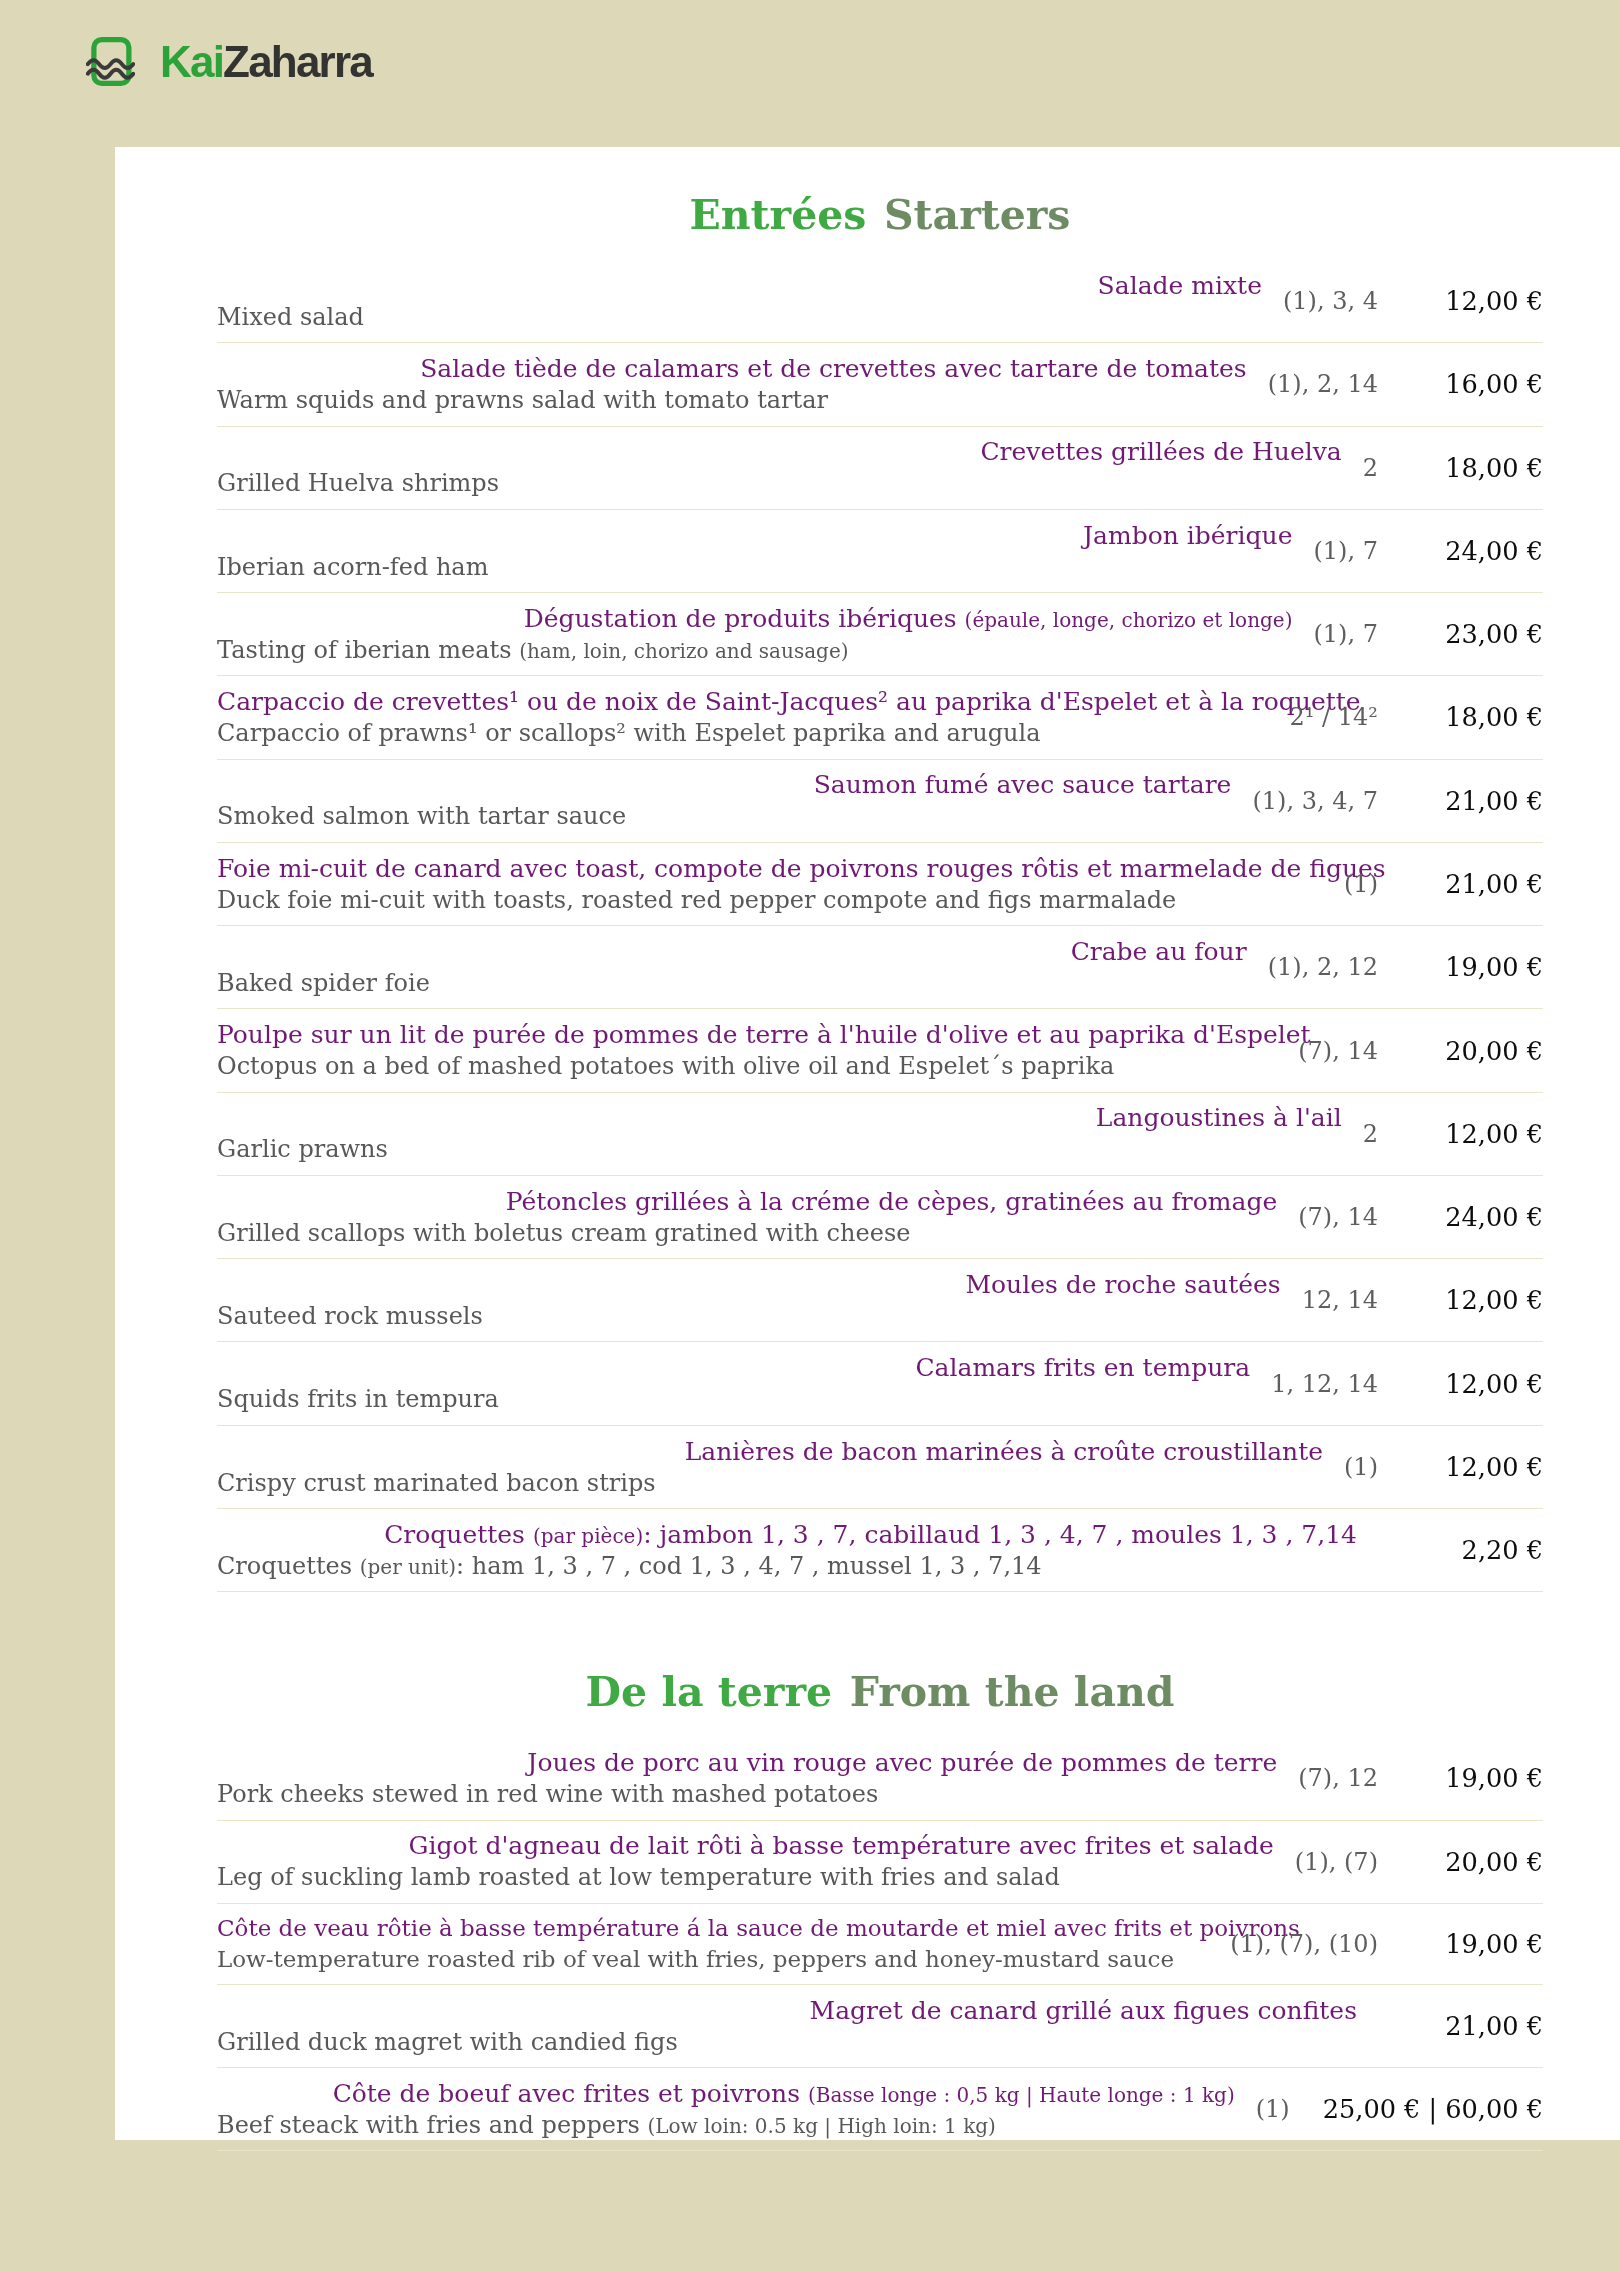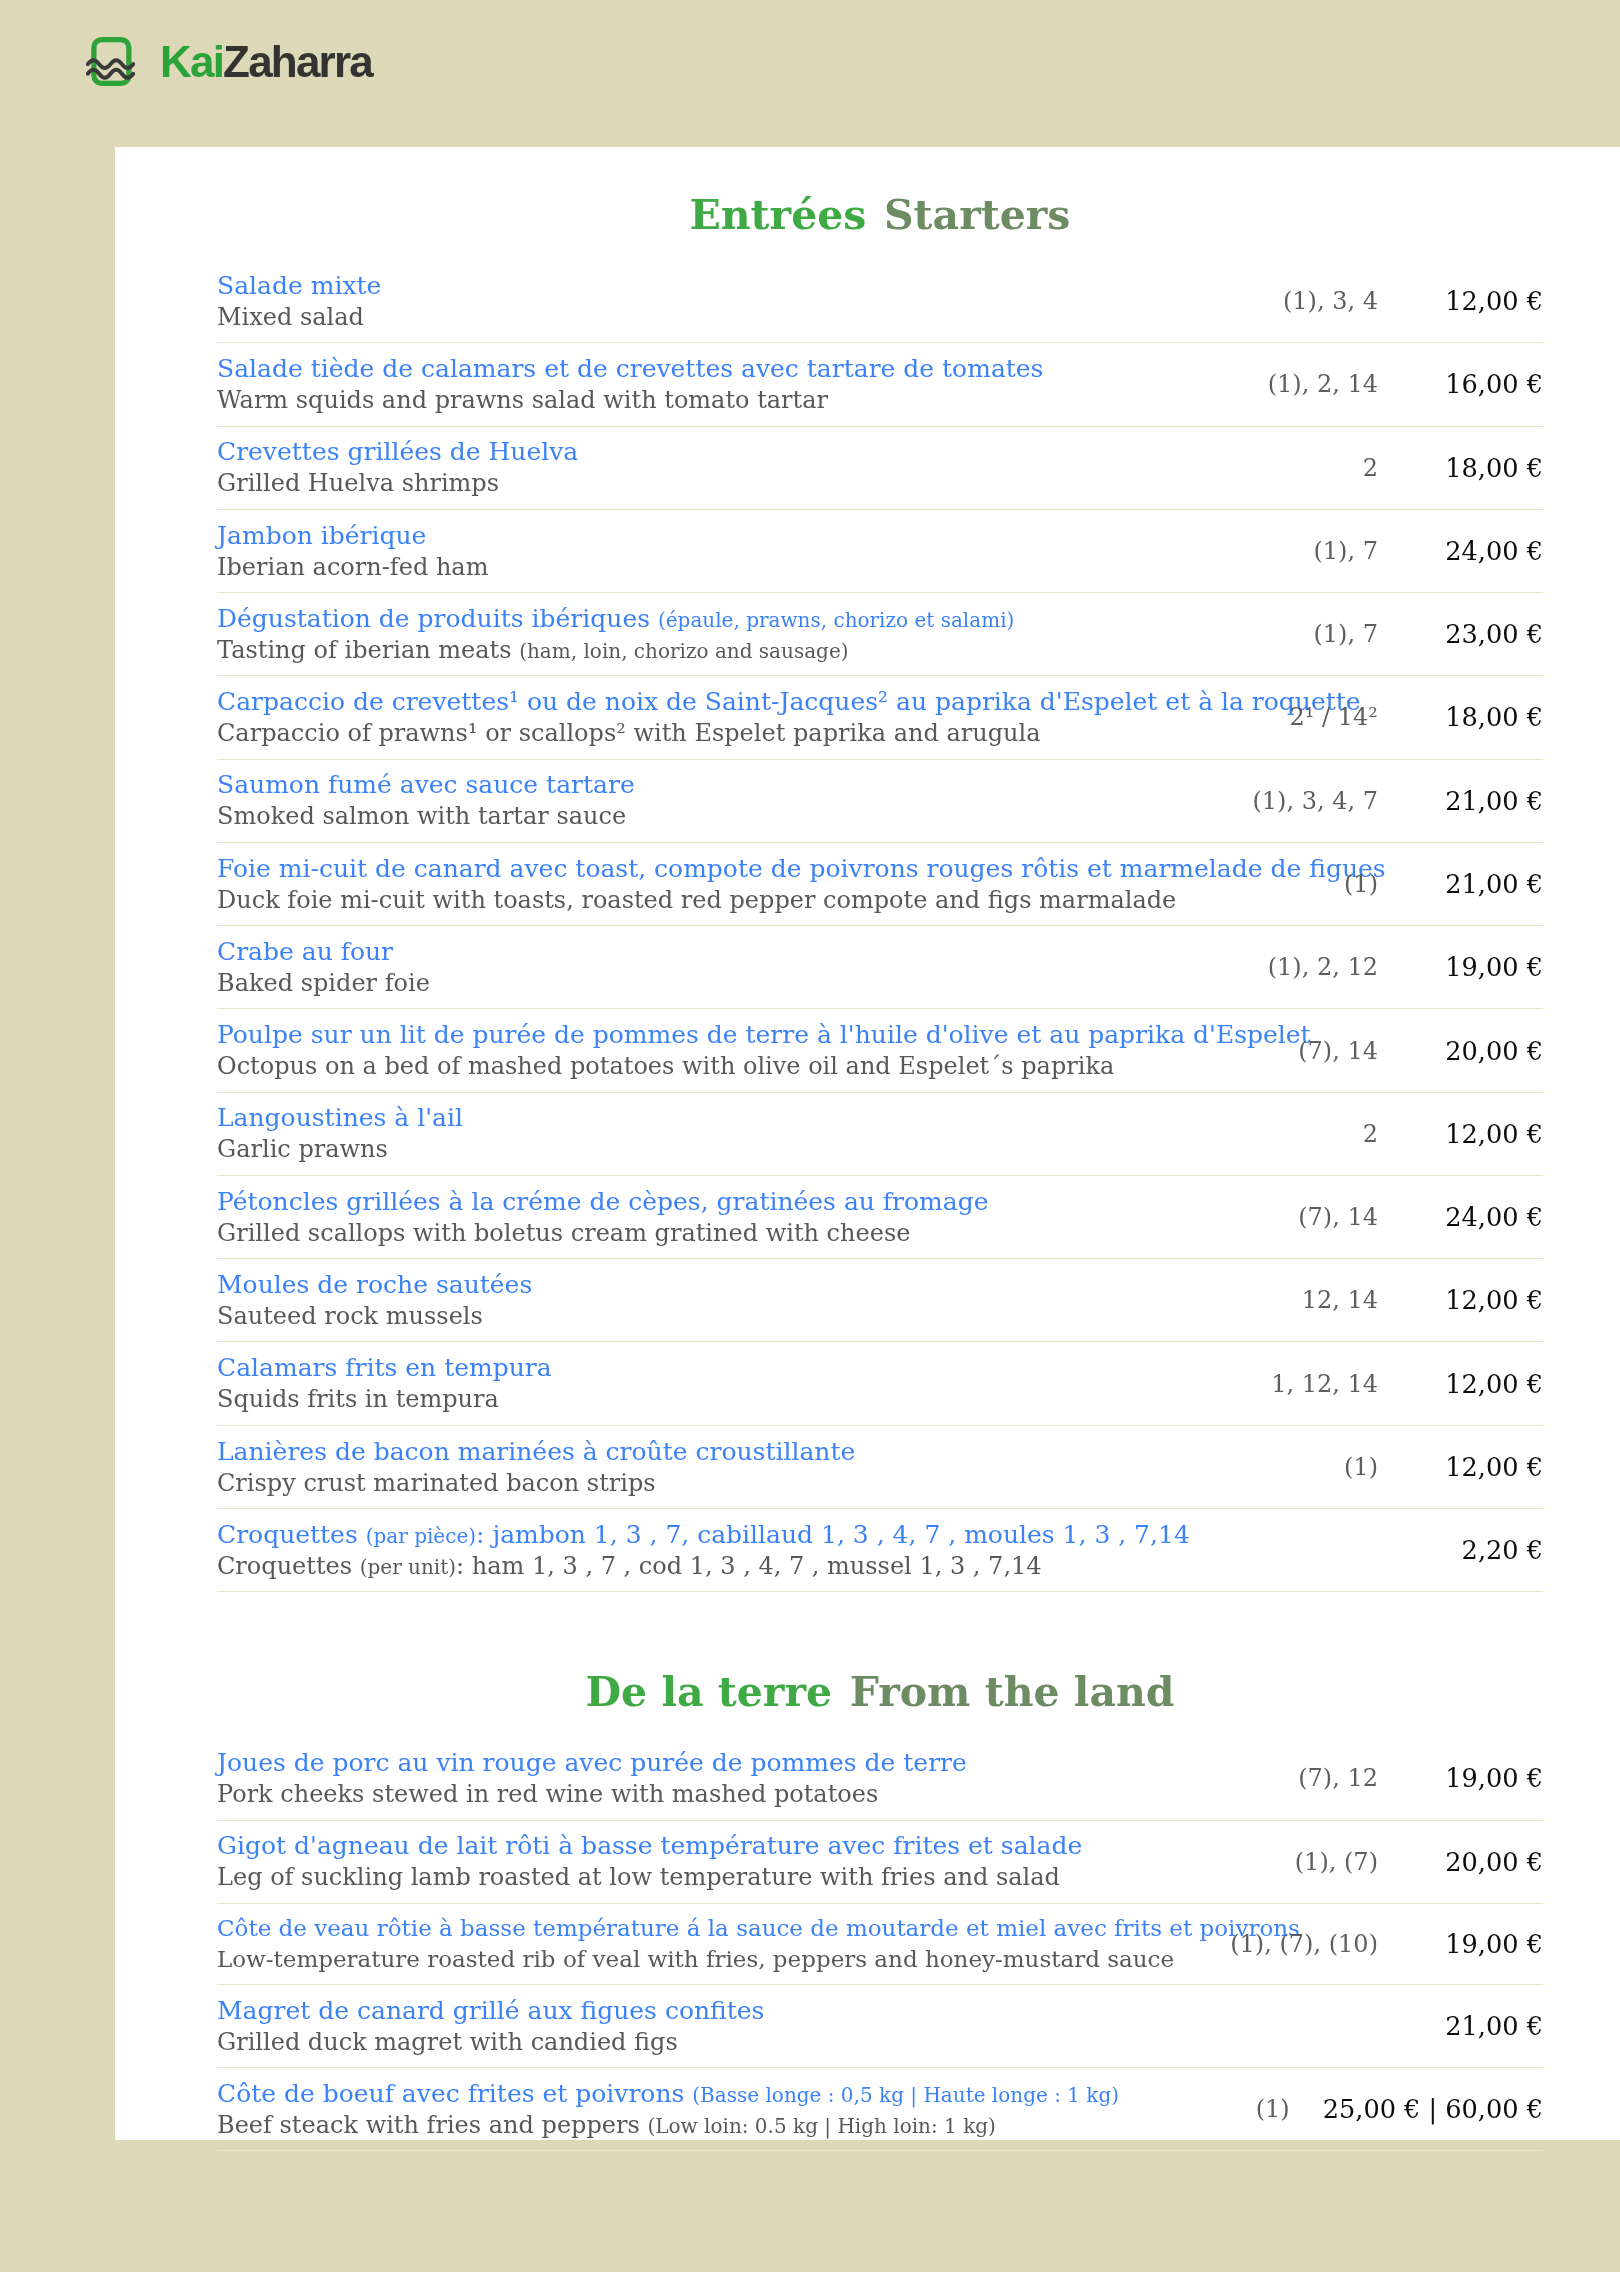--- a/index.html
+++ b/index.html
@@ -43,21 +43,21 @@
   .t-en{color:#6e8c64;margin-left:17.6px;}
   
   .row{
     display:flex;align-items:center;
     border-bottom:1.8px solid #e9e5c9;
     padding:8.8px 0;
     box-sizing:border-box;
     min-height:81px;
   }
   .names{flex:1 1 auto;padding-right:21px;min-width:0;}
-  .fr{font-size:25px;color:#3b82f6;line-height:1.32;white-space:nowrap;}
+  .fr{font-size:25px;color:#701a75;line-height:1.32;white-space:nowrap;text-align:right;}
   .en{font-size:24px;color:#585858;line-height:1.32;white-space:nowrap;}
   .note{font-size:20px;}
   .row.compact .fr{font-size:23px;}
   .row.compact .en{font-size:23px;}
   .allergens{
     flex:0 0 auto;
     color:#5e5e5e;font-size:24px;
     text-align:left;white-space:nowrap;
   }
   .price{
@@ -118,21 +118,21 @@
     <div class="names">
       <div class="fr"><span>Jambon ibérique</span><span class="note"></span><span></span></div>
       <div class="en"><span>Iberian acorn-fed ham</span><span class="note"></span><span></span></div>
     </div>
     <div class="allergens">(1), 7</div>
     <div class="price">24,00 €</div>
   </div>
 
   <div class="row">
     <div class="names">
-      <div class="fr"><span>Dégustation de produits ibériques </span><span class="note">(épaule, prawns, chorizo et salami)</span><span></span></div>
+      <div class="fr"><span>Dégustation de produits ibériques </span><span class="note">(épaule, longe, chorizo et longe)</span><span></span></div>
       <div class="en"><span>Tasting of iberian meats </span><span class="note">(ham, loin, chorizo and sausage)</span><span></span></div>
     </div>
     <div class="allergens">(1), 7</div>
     <div class="price">23,00 €</div>
   </div>
 
   <div class="row">
     <div class="names">
       <div class="fr"><span>Carpaccio de crevettes¹ ou de noix de Saint-Jacques² au paprika d'Espelet et à la roquette</span><span class="note"></span><span></span></div>
       <div class="en"><span>Carpaccio of prawns¹ or scallops² with Espelet paprika and arugula</span><span class="note"></span><span></span></div>

